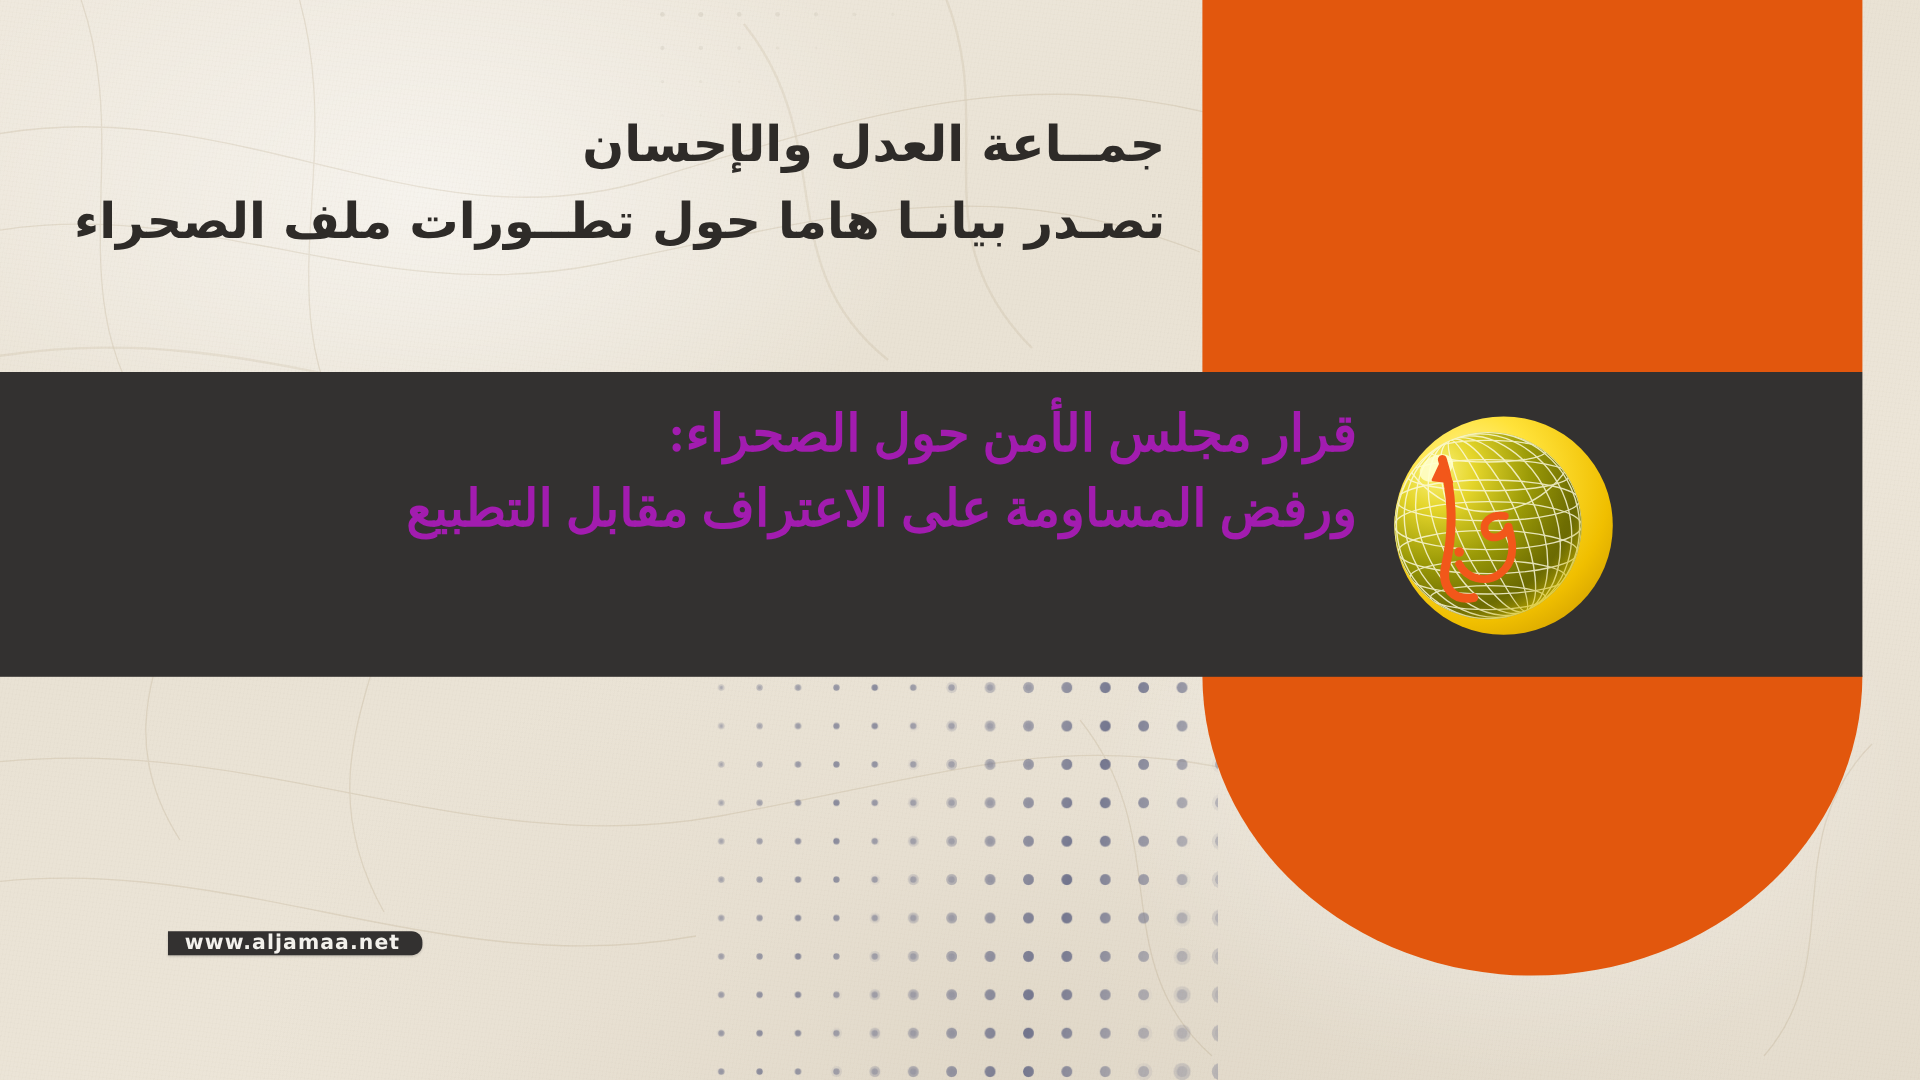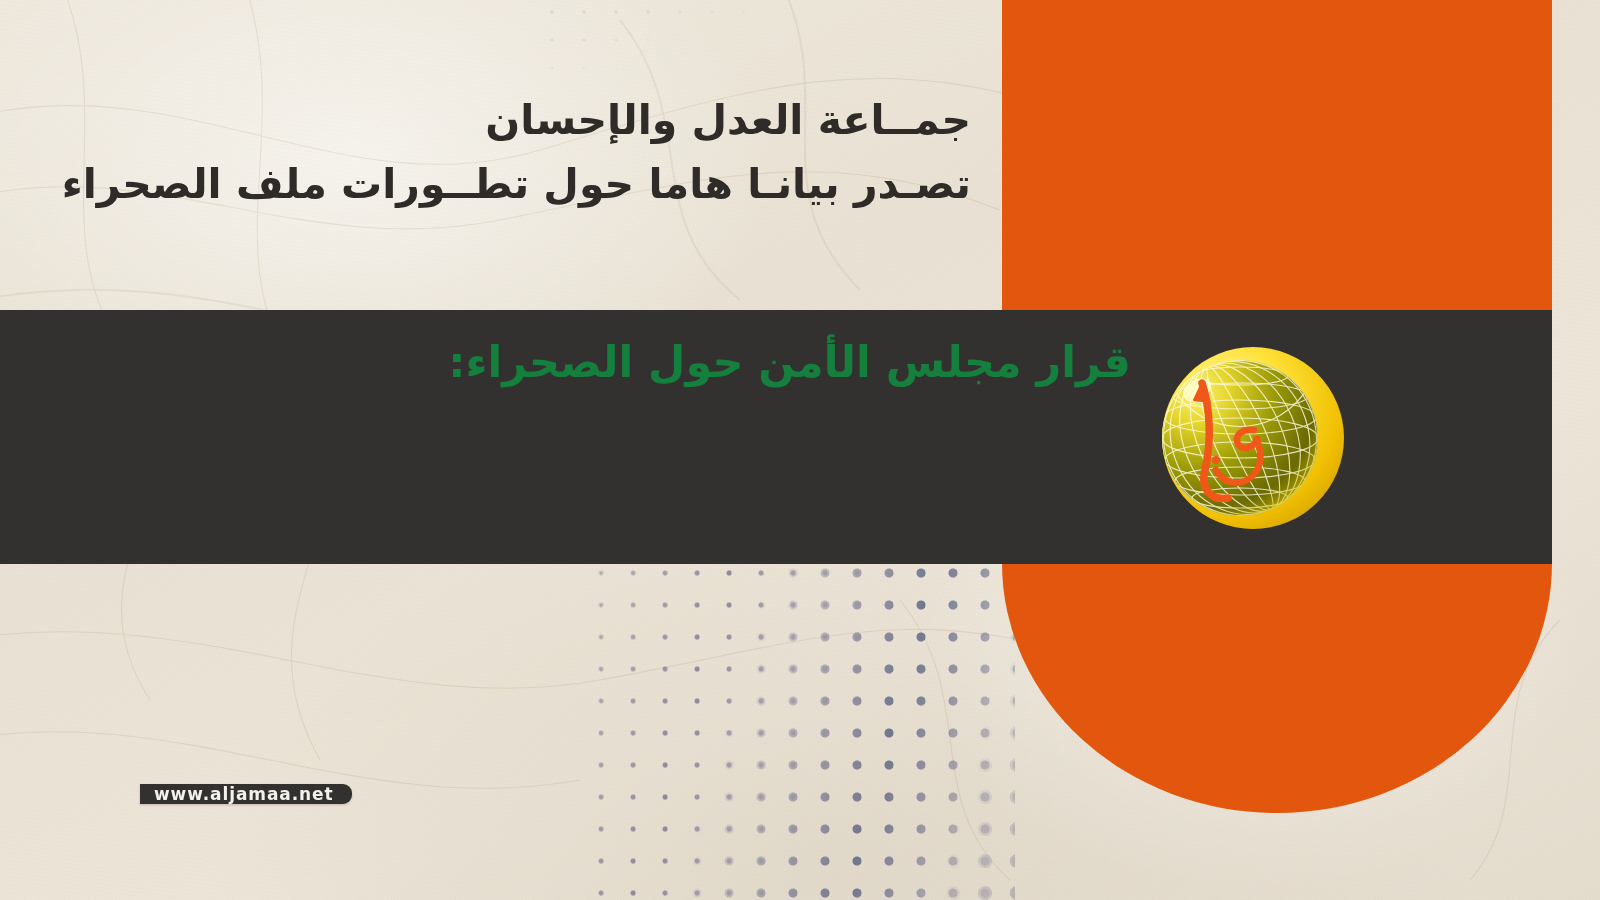--- a/index.html
+++ b/index.html
@@ -109,21 +109,22 @@
   }
 
   
   .headline-block {
     position: absolute;
     right: 480px;
     top: 332px;
     width: 1090px;
     text-align: right;
     direction: rtl;
-    color: #15803d;
+    color: #a21caf;
+    font-family: Liberation Serif, serif;
   }
   .headline-line {
     font-size: 43px;
     font-weight: 700;
     line-height: 1.44;
     letter-spacing: 0.3px;
     white-space: nowrap;
   }
 
   
@@ -135,21 +136,21 @@
     height: 200px;
   }
 
   
   .url-badge {
     position: absolute;
     left: 96px;
     top: 776px;
     height: 36px;
     display: flex;
-    align-items: center;
+    align-items: flex-start;
     filter: drop-shadow(0 1px 1px rgba(0,0,0,0.18));
   }
   .url-badge .swatch {
     width: 44px;
     background: #e2570d;
     border-top-left-radius: 9px;
     border-bottom-left-radius: 9px;
   }
   .url-badge .plate {
     background: #333130;
@@ -282,20 +283,21 @@
 
   <div class="dark-banner"></div>
 
   <div class="header-block">
     <div class="header-line-1">جمــاعة العدل والإحسان</div>
     <div class="header-line-2">تصـدر بيانـا هاما حول تطــورات ملف الصحراء</div>
   </div>
 
   <div class="headline-block">
     <div class="headline-line">قرار مجلس الأمن حول الصحراء:</div>
+    <div class="headline-line">ورفض المساومة على الاعتراف مقابل التطبيع</div>
   </div>
 
   <div class="logo-wrap">
     <svg width="205" height="200" viewBox="0 0 205 200">
       <defs>
         <radialGradient id="crescentGold" cx="0.34" cy="0.30" r="0.92">
           <stop offset="0%" stop-color="#fff9b0"></stop>
           <stop offset="35%" stop-color="#ffe23a"></stop>
           <stop offset="70%" stop-color="#f0bf00"></stop>
           <stop offset="100%" stop-color="#c49200"></stop>

